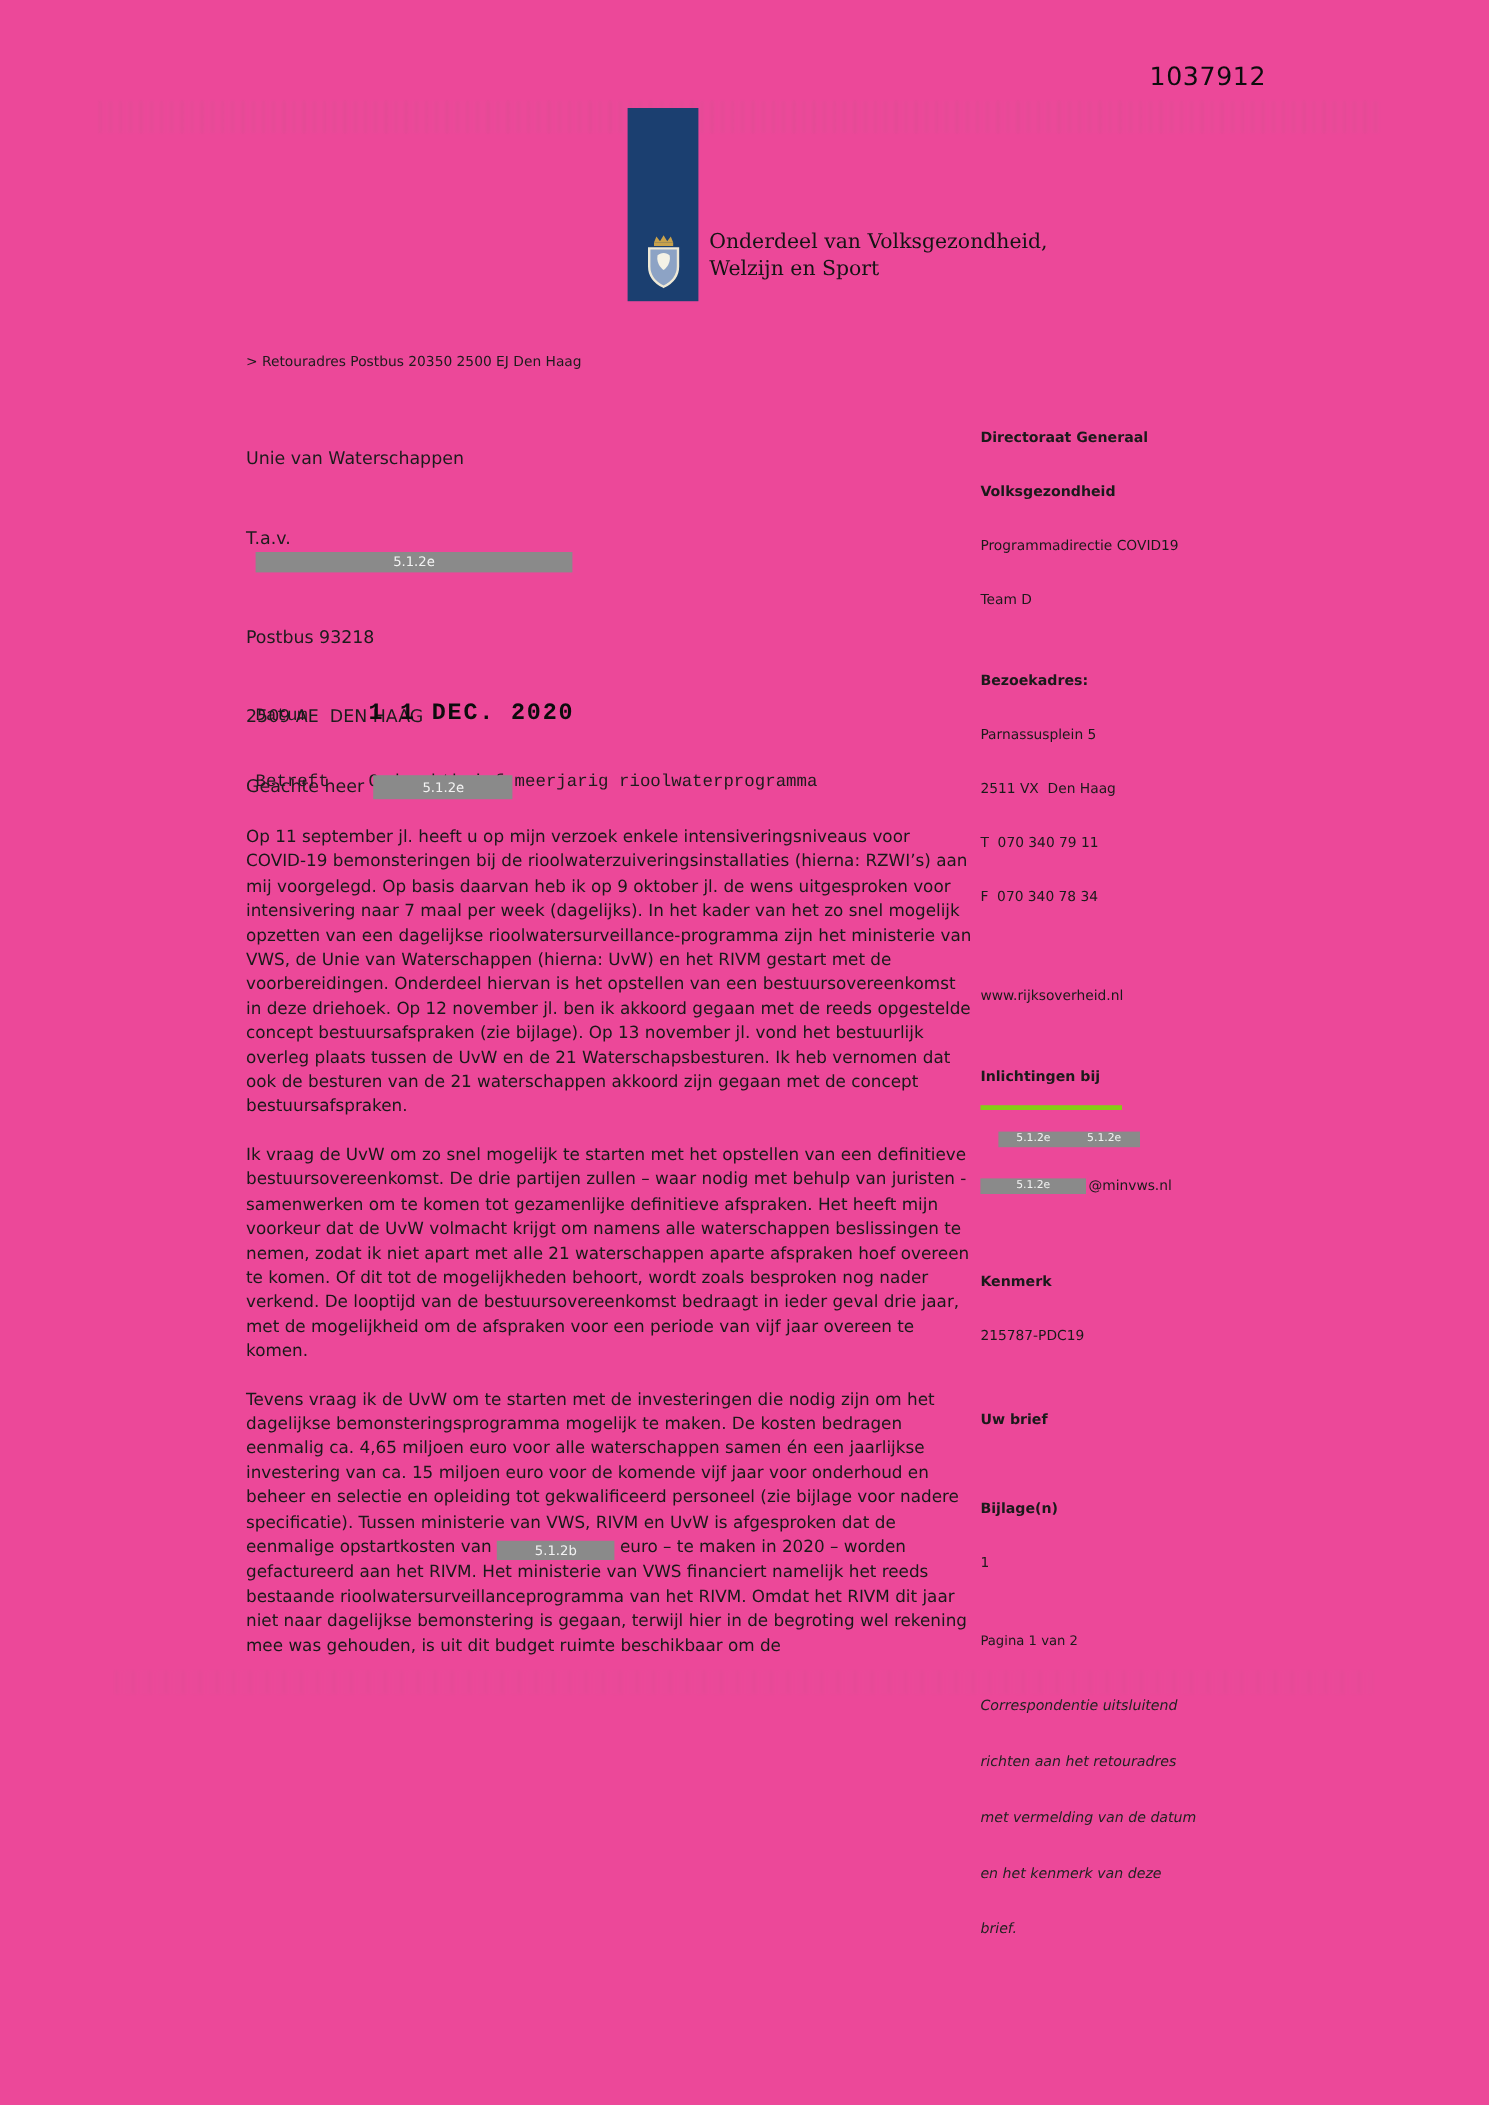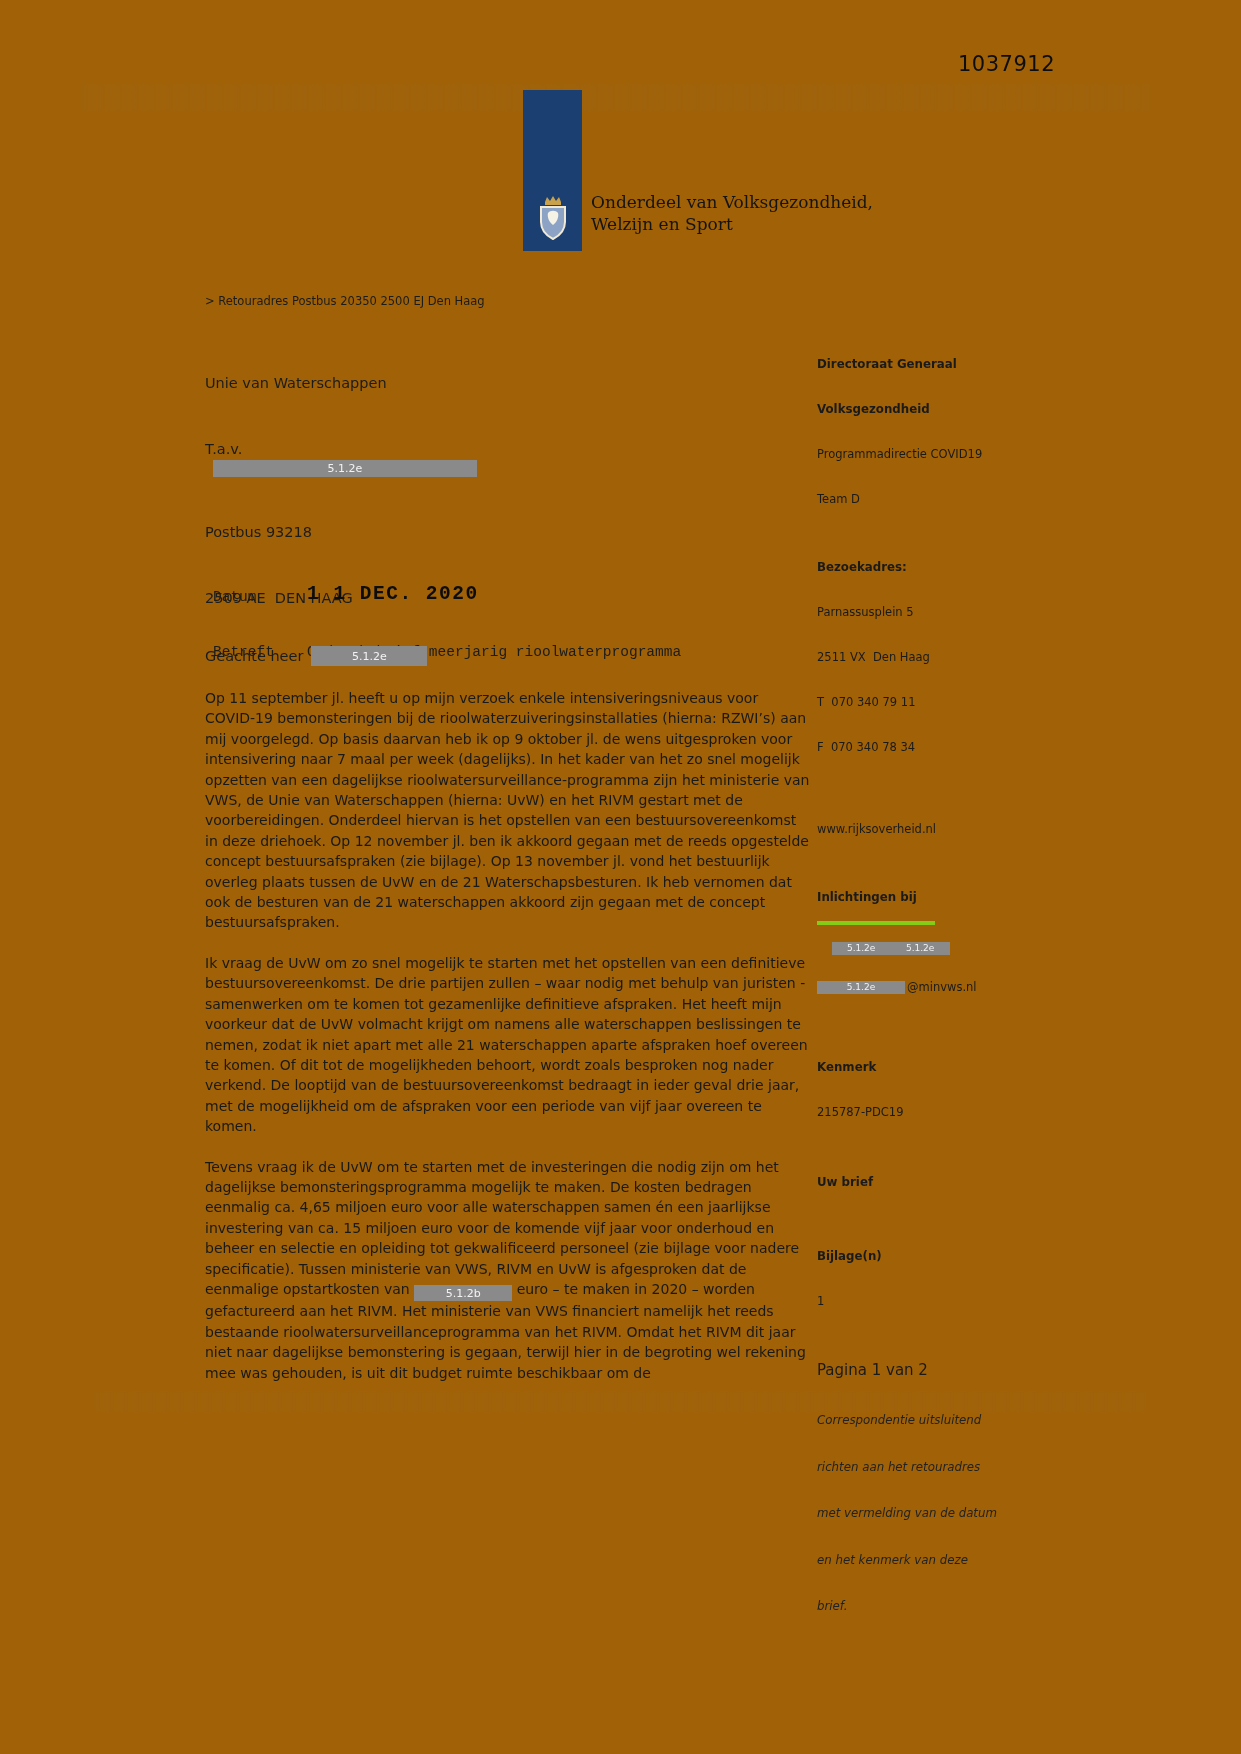--- a/index.html
+++ b/index.html
@@ -1,19 +1,19 @@
 <!DOCTYPE html>
 <html><head>
 <meta charset="utf-8">
 <style>
   * { margin:0; padding:0; box-sizing:border-box; }
   html, body { background:#ffffff; }
   .page {
     position:relative; width:1241px; height:1754px; margin:0 auto;
-    background:#a16207; overflow:hidden;
+    background:#ec4899; overflow:hidden;
     font-family:"DejaVu Sans","Liberation Sans",sans-serif; color:#1c1c1c;
   }
   
   .noise-top {
     position:absolute; left:82px; top:84px; width:1068px; height:27px;
     background:repeating-linear-gradient(90deg, rgba(110,110,110,0.10) 0 3px,
       rgba(180,180,180,0.02) 3px 8px, rgba(130,130,130,0.08) 8px 12px, rgba(200,200,200,0.02) 12px 17px);
     filter:blur(1px); opacity:.6;
   }
   .noise-bottom {
@@ -62,21 +62,21 @@
   .meta-label { width:94px; flex:0 0 94px; }
   .datum-value { font-weight:bold; font-size:19.5px; letter-spacing:1.5px; margin-top:-5px; color:#0c0c0c; }
   .betreft-row { margin-top:7px; }
 
   .salutation { position:absolute; left:205px; top:646px; font-size:14.5px; display:flex; align-items:center; }
 
   .bodytext { position:absolute; left:205px; top:688px; width:607px; font-size:14px; line-height:20.4px; color:#191919; }
   .bodytext p { margin-bottom:20px; }
   .u { }
 
-  .footer { position:absolute; left:817px; top:1361px; font-size:15px; color:#1a1a1a; }
+  .footer { position:absolute; left:817px; top:1361px; font-size:11px; color:#1a1a1a; }
 </style>
 </head>
 <body>
 
 <div class="page">
 
   <div class="noise-top"></div>
   <div class="noise-bottom"></div>
 
   <div class="doc-number">1037912</div>

